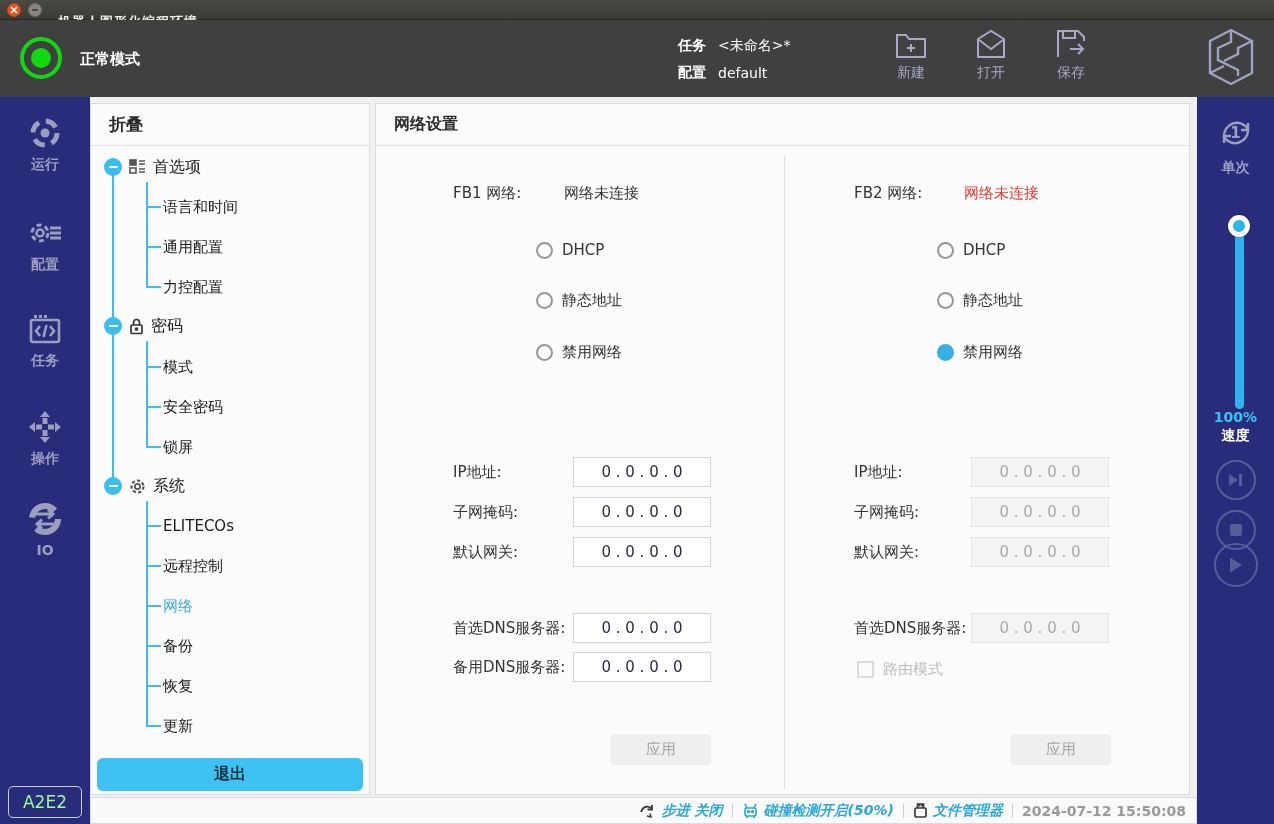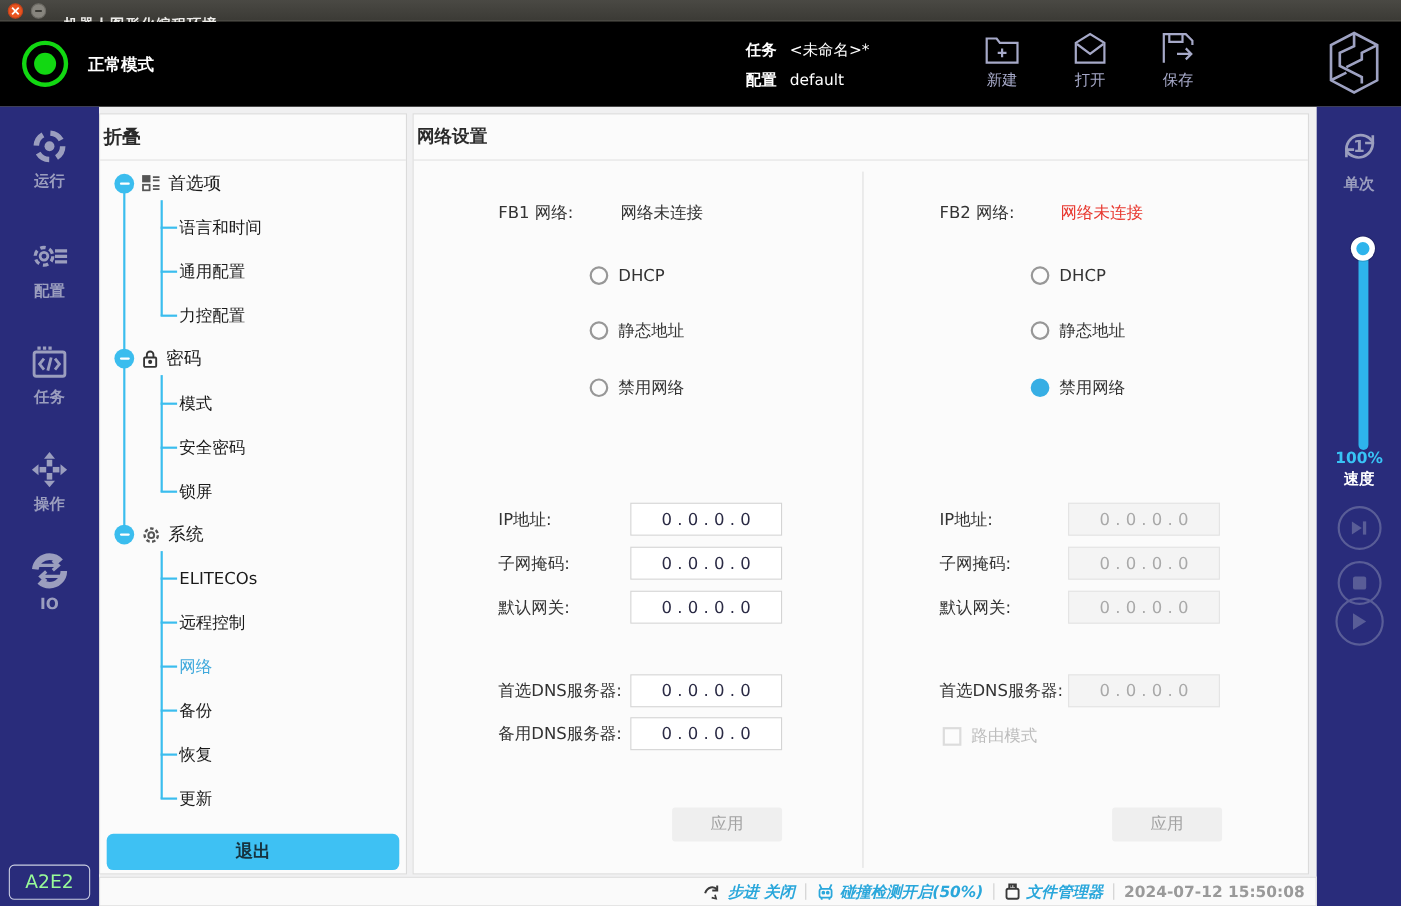--- a/index.html
+++ b/index.html
@@ -11,21 +11,21 @@
     background:linear-gradient(#4a4944,#3b3a35); border-bottom:1px solid #2a2925;
     display:flex; align-items:center; }
   .winbtn { width:14px; height:14px; border-radius:50%; margin-left:7px;
     display:flex; align-items:center; justify-content:center; }
   .winbtn.close { background:#e95420; border:1px solid #c8431a; }
   .winbtn.min { background:#87857e; border:1px solid #6e6c66; }
   .winbtn svg { display:block; }
   .title-text { color:#ecebe8; font-size:13px; font-weight:bold; margin-left:16px; letter-spacing:1px;margin-top:24px; }
 
   
-  .header { position:absolute; left:0; top:20px; width:1274px; height:77px; background:#000000; }
+  .header { position:absolute; left:0; top:20px; width:1274px; height:77px; background:#404040; }
   .mode-ring { position:absolute; left:20px; top:17px; width:42px; height:42px; border-radius:50%;
     border:4px solid #12d812; display:flex; align-items:center; justify-content:center; }
   .mode-ring .dot { width:20px; height:20px; border-radius:50%; background:#12d812; }
   .mode-label { position:absolute; left:80px; top:30px; color:#fff; font-weight:bold; font-size:15px; }
   .task-block { position:absolute; left:678px; top:12px; color:#fff; font-size:14px; }
   .task-row { display:flex; gap:12px; height:27px; align-items:center; }
   .task-row .lbl { font-weight:bold; }
   .hdr-actions { position:absolute; left:882px; top:8px; display:flex; gap:22px; }
   .hdr-action { width:58px; display:flex; flex-direction:column; align-items:center; gap:4px;
     color:#a6a9c8; font-size:14px; cursor:pointer; }
@@ -38,21 +38,21 @@
     align-items:center; gap:5px; color:#9b9ebe; font-size:14px; font-weight:bold; cursor:pointer; }
   .rail-item svg { display:block; }
   .robot-badge { position:absolute; left:8px; bottom:6px; width:74px; height:32px;
     border:1px solid #c9cde1; border-radius:5px; color:#98fb98; font-size:17px;
     display:flex; align-items:center; justify-content:center; cursor:pointer; }
 
   
   .panel { background:#fbfbfb; border:1px solid #dbdbdb; }
   .tree-panel { position:absolute; left:90px; top:103px; width:280px; height:692px; }
   .panel-head { height:42px; border-bottom:1px solid #e2e2e2; display:flex; align-items:center;
-    padding-left:3px; font-size:17px; font-weight:bold; color:#2b2b2b; }
+    padding-left:18px; font-size:17px; font-weight:bold; color:#2b2b2b; }
 
   
   .tree { position:absolute; left:0; top:0; width:100%; height:100%; }
   .vline { position:absolute; width:2px; background:#3bbdee; }
   .t-parent { position:absolute; left:13px; height:36px; display:flex; align-items:center; gap:7px; cursor:pointer; }
   .node { width:18px; height:18px; border-radius:50%; background:#3bbdee; display:flex;
     align-items:center; justify-content:center; flex:0 0 18px; }
   .node .minus { width:9px; height:2px; background:#fff; border-radius:1px; }
   .t-icon { color:#555; display:flex; }
   .t-parent .t-label { font-size:16px; color:#1a1a1a; }

